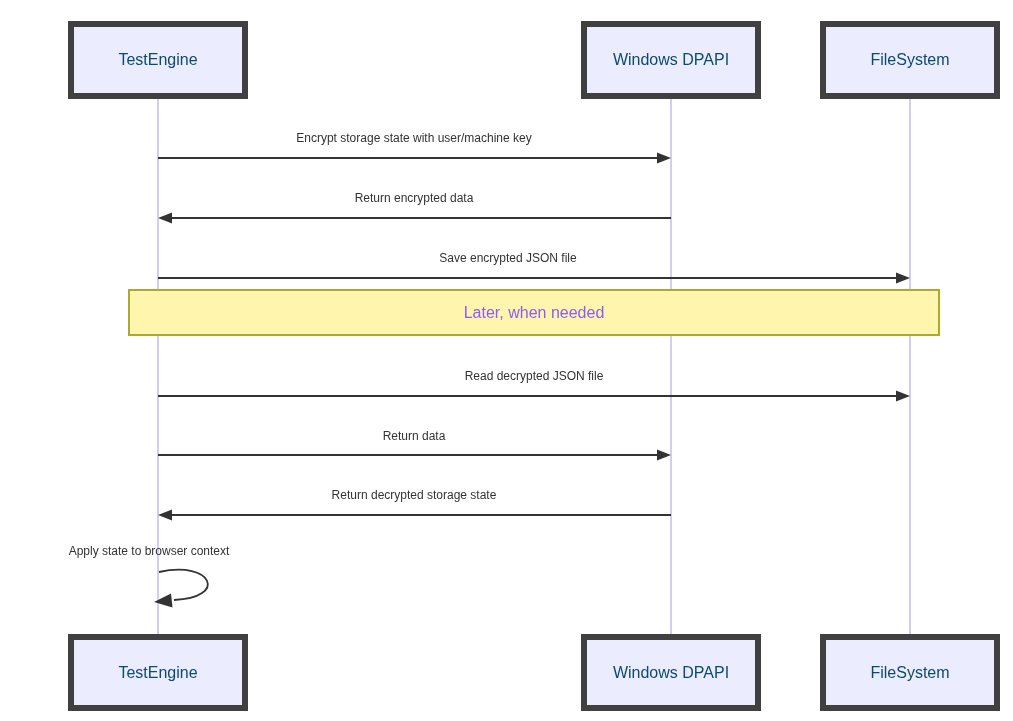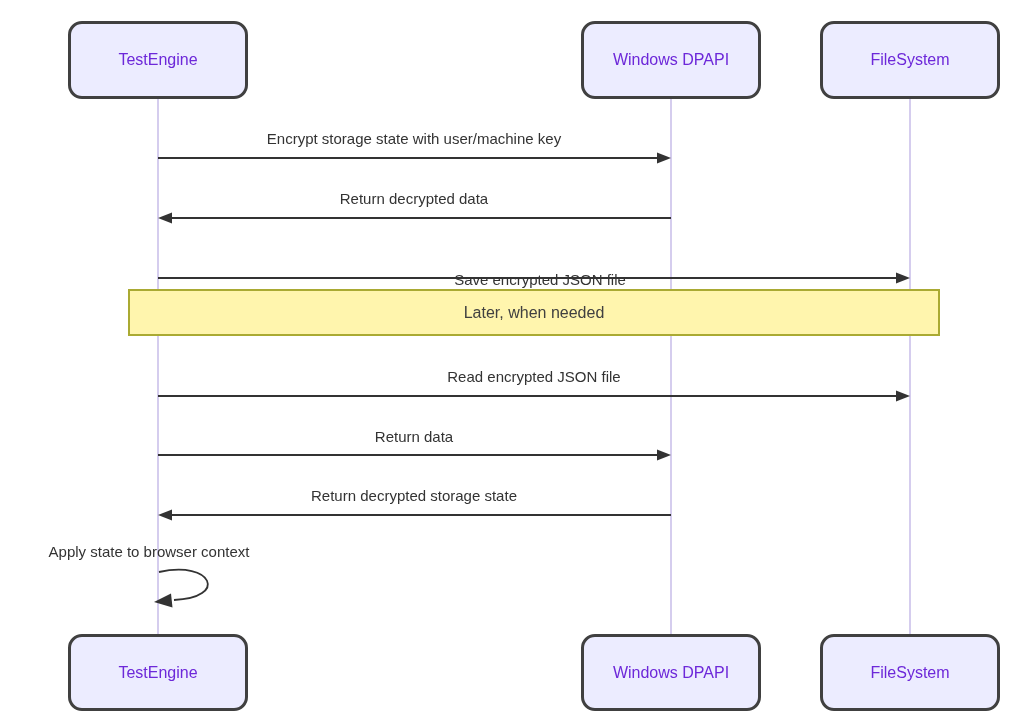--- a/index.html
+++ b/index.html
@@ -13,51 +13,51 @@
     overflow: hidden;
   }
   .canvas {
     position: absolute;
     left: 0; top: 0;
     width: 1013px; height: 721px;
   }
   .actor-box {
     position: absolute;
     background: #ECECFF;
-    border: 3px solid #404040;
-    border-radius: 14px;
+    border: 6px solid #404040;
+    border-radius: 0;
     display: flex;
     align-items: center;
     justify-content: center;
     font-size: 16px;
-    color: #6d28d9;
+    color: #0c4a6e;
     box-sizing: border-box;
   }
   .msg-label {
     position: absolute;
     transform: translateX(-50%);
     white-space: nowrap;
-    font-size: 15px;
+    font-size: 12px;
     color: #333333;
     line-height: 19px;
   }
   .note-band {
     position: absolute;
     left: 128px;
     top: 289px;
     width: 812px;
     height: 47px;
     background: #fff5ad;
     border: 2px solid #aaaa33;
     box-sizing: border-box;
     display: flex;
     align-items: center;
     justify-content: center;
     font-size: 16px;
-    color: #404040;
+    color: #8b5cf6;
   }
 </style>
 </head>
 <body>
 
 <div class="stage">
 
   <svg class="canvas" viewBox="0 0 1013 721" xmlns="http://www.w3.org/2000/svg">
 
     <line x1="158" y1="99" x2="158" y2="634" stroke="#d5cdee" stroke-width="2"></line>
@@ -104,23 +104,23 @@
     <span>TestEngine</span>
   </div>
   <div class="actor-box" style="left:581px; top:21px; width:180px; height:78px;">
     <span>Windows DPAPI</span>
   </div>
   <div class="actor-box" style="left:820px; top:21px; width:180px; height:78px;">
     <span>FileSystem</span>
   </div>
 
   <div class="msg-label" style="left:414px; top:129px;">Encrypt storage state with user/machine key</div>
-  <div class="msg-label" style="left:414px; top:189px;">Return decrypted data</div>
-  <div class="msg-label" style="left:540px; top:249px;margin-top:21px;">Save encrypted JSON file</div>
-  <div class="msg-label" style="left:534px; top:367px;">Read encrypted JSON file</div>
+  <div class="msg-label" style="left:414px; top:189px;">Return encrypted data</div>
+  <div class="msg-label" style="left:508px; top:249px;">Save encrypted JSON file</div>
+  <div class="msg-label" style="left:534px; top:367px;">Read decrypted JSON file</div>
   <div class="msg-label" style="left:414px; top:427px;">Return data</div>
   <div class="msg-label" style="left:149px; top:542px;">Apply state to browser context</div>
   <div class="msg-label" style="left:414px; top:486px;">Return decrypted storage state</div>
 
   <div class="note-band">
     <span>Later, when needed</span>
   </div>
 
   <div class="actor-box" style="left:68px; top:634px; width:180px; height:77px;">
     <span>TestEngine</span>

